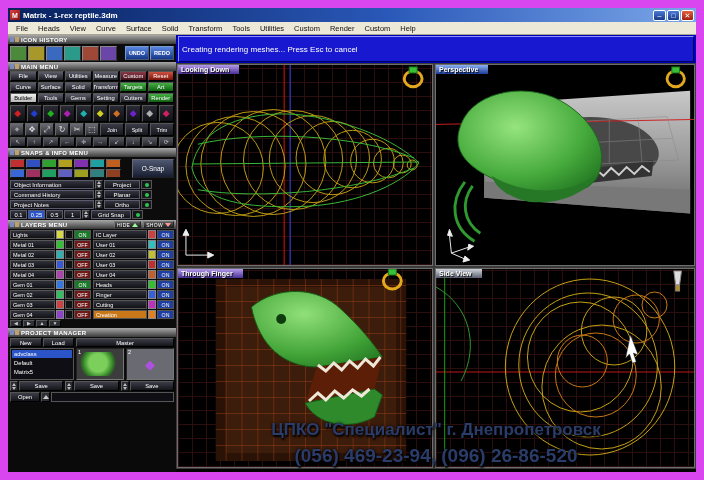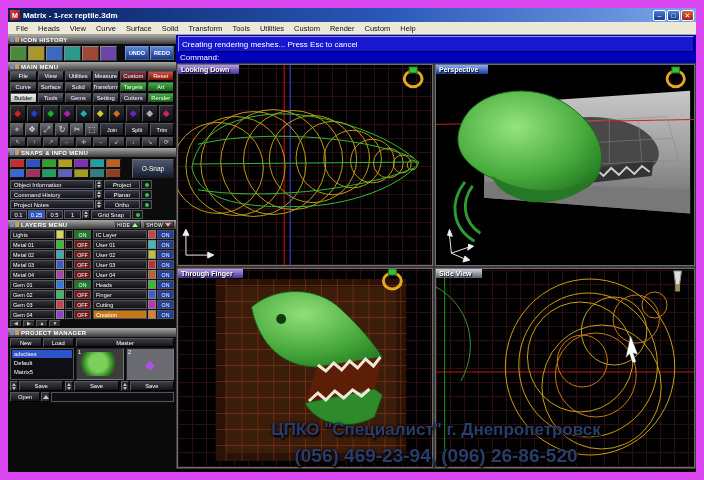--- a/index.html
+++ b/index.html
@@ -495,21 +495,20 @@
         </div>
       </div>
 
       <div class="lp-fill"></div>
     </aside>
 
     <div class="right">
 
       <div class="cmd">
         <div class="cmd-status">Creating rendering meshes... Press Esc to cancel</div>
-        <div class="cmd-prompt">Command:</div>
       </div>
 
       <div class="viewports">
 
         <div class="vp gridded">
           <svg viewBox="0 0 256 202" preserveAspectRatio="none">
             <line x1="107" y1="0" x2="107" y2="202" stroke="#dd1111"></line>
             <line x1="113" y1="0" x2="113" y2="202" stroke="#3344ee"></line>
             <g fill="none" stroke="#c8a414" opacity="0.95">
               <circle cx="40" cy="104" r="46"></circle>

